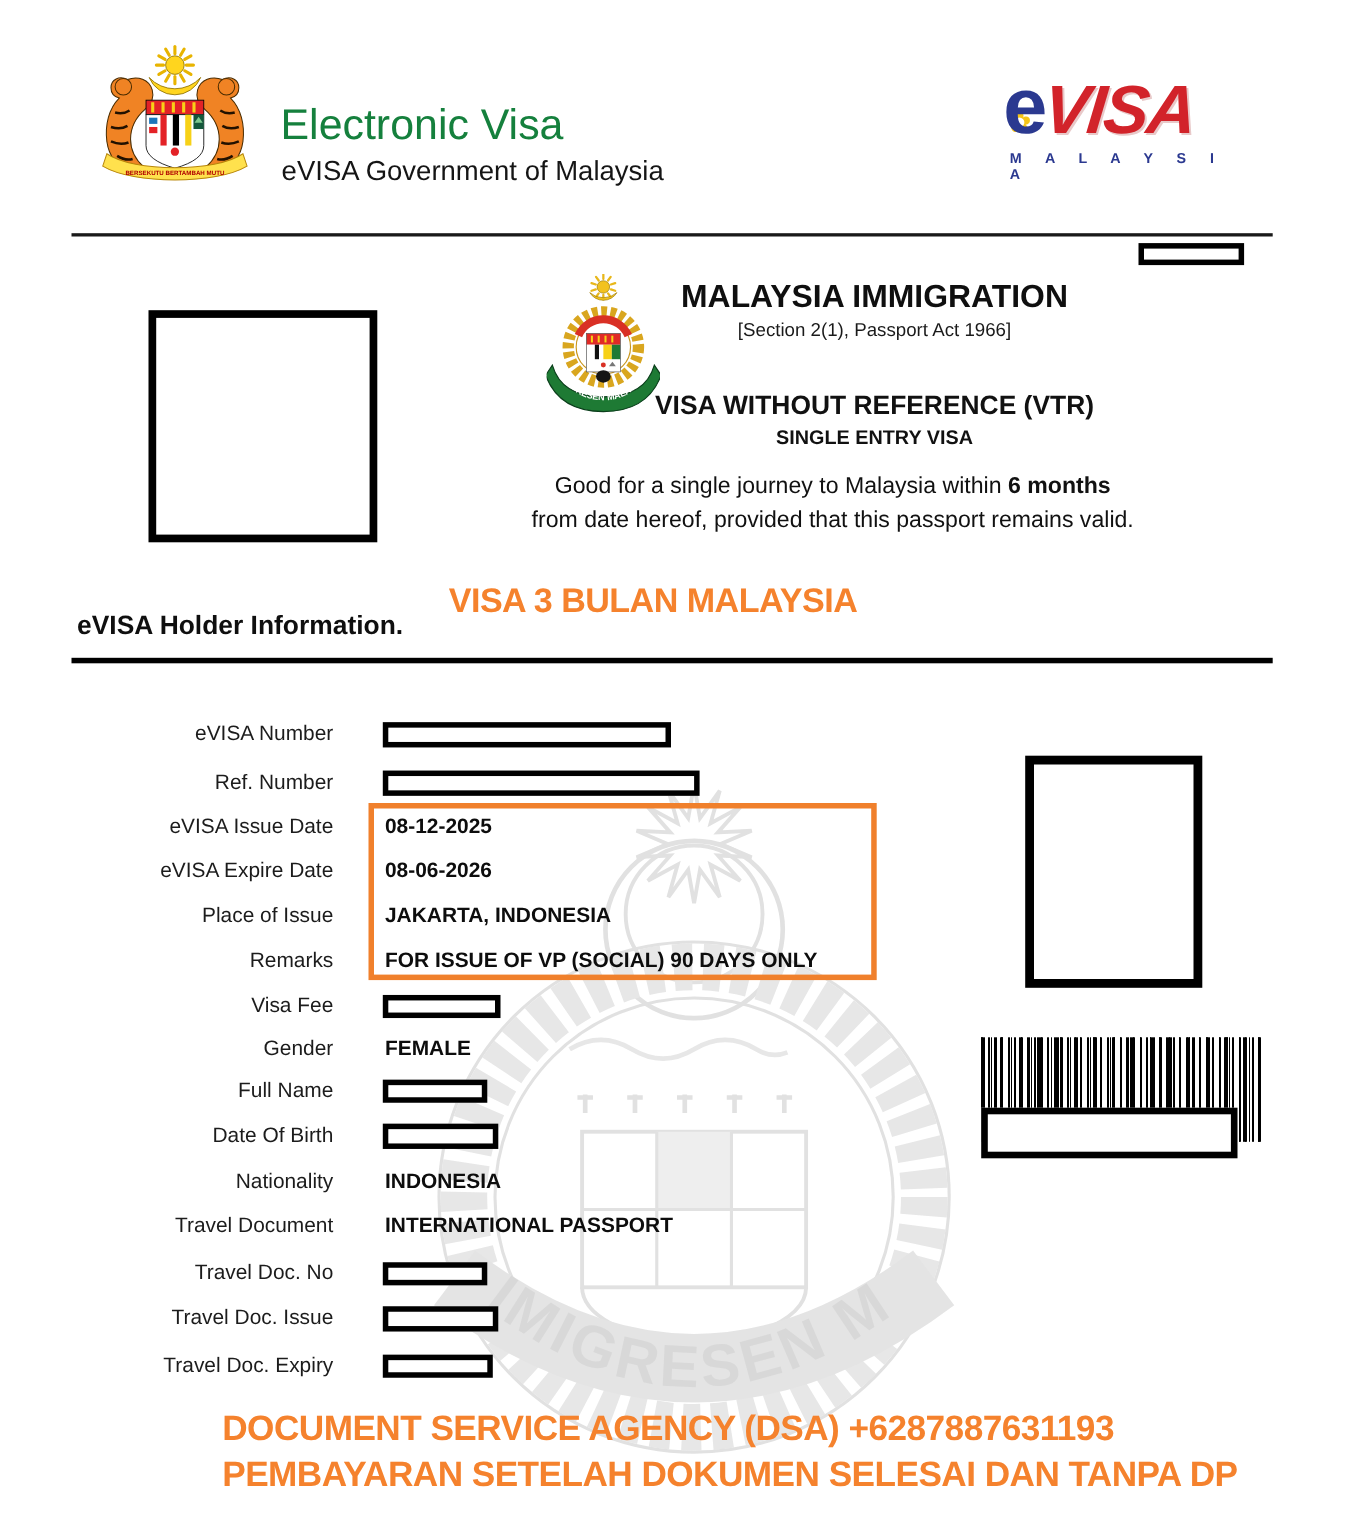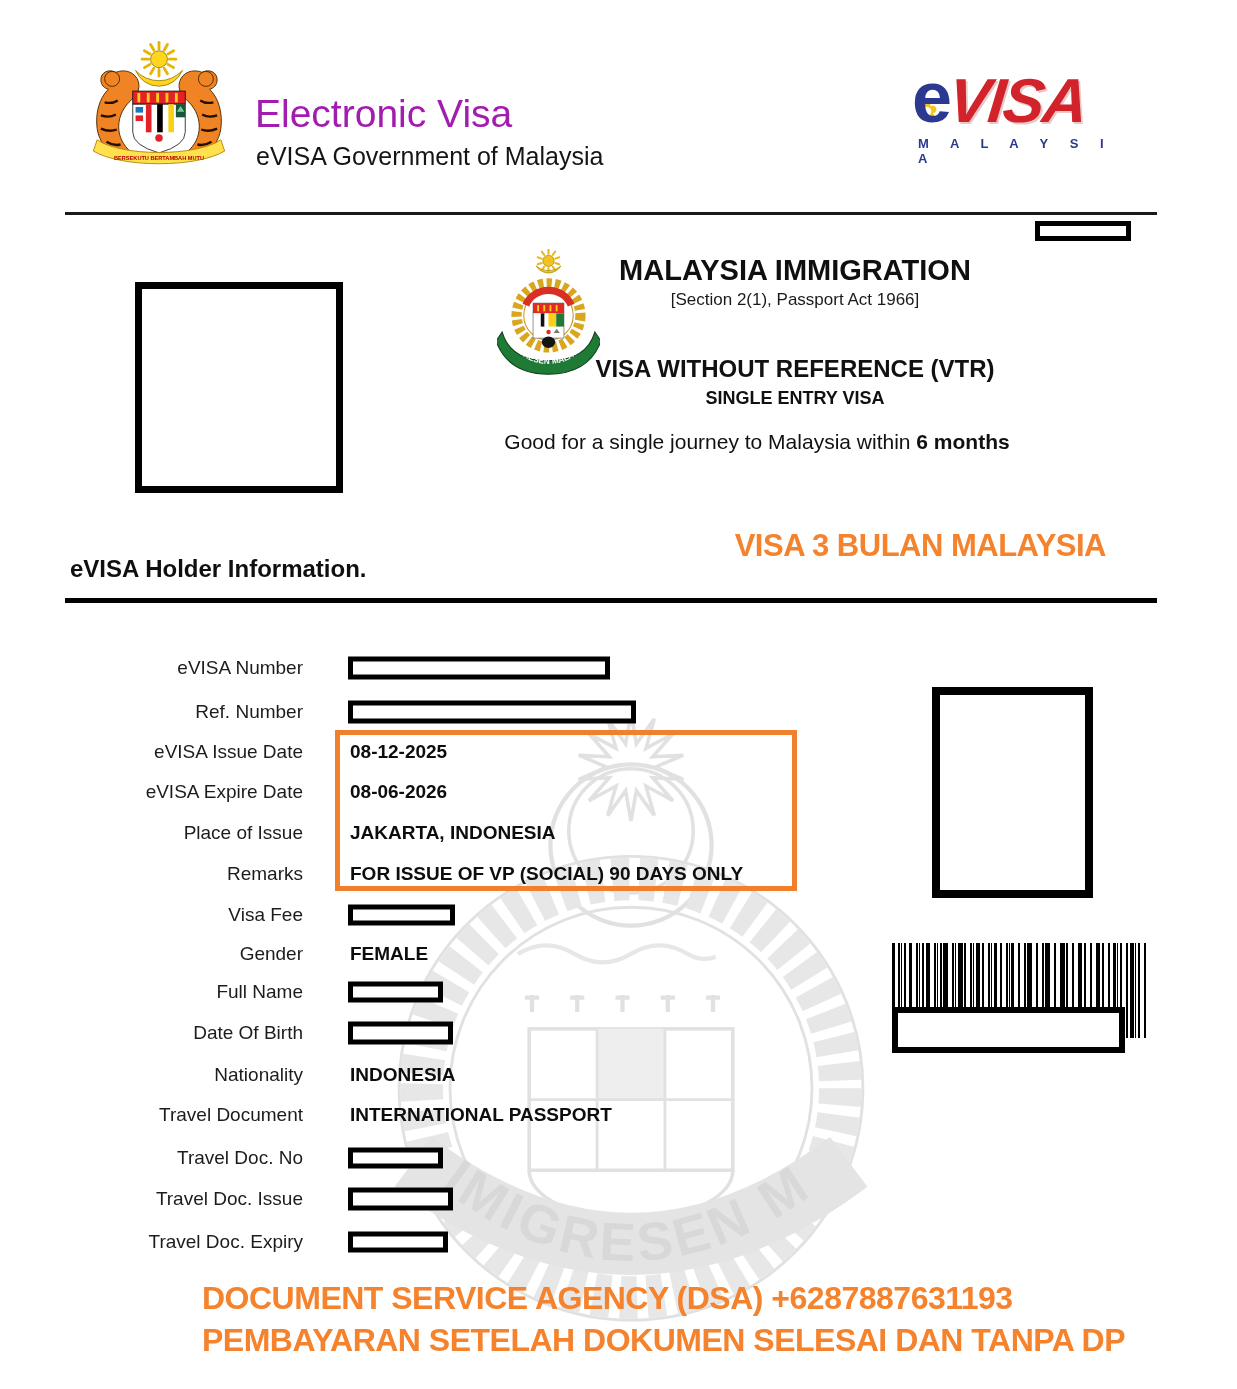--- a/index.html
+++ b/index.html
@@ -1,21 +1,21 @@
 <!DOCTYPE html>
 <html><head>
 <meta charset="utf-8">
 <style>
   html,body{margin:0;padding:0;background:#fff;}
   .page{position:relative;width:1237px;height:1389px;background:#fff;overflow:hidden;
         font-family:"Liberation Sans", sans-serif;color:#111;}
 
   
   .coa{position:absolute;left:84px;top:36px;width:150px;height:142px;z-index:2;}
-  .app-title{position:absolute;left:255px;top:92px;font-size:39px;color:#a21caf;white-space:nowrap;}
+  .app-title{position:absolute;left:255px;top:92px;font-size:39px;color:#15803d;white-space:nowrap;}
   .app-subtitle{position:absolute;left:256px;top:142px;font-size:25px;color:#151515;white-space:nowrap;}
 
   .evisa-logo{position:absolute;left:912px;top:62px;width:225px;height:95px;z-index:2;}
   .logo-word{position:relative;white-space:nowrap;line-height:70px;height:72px;}
   .logo-flower{position:absolute;left:4px;top:14px;font-size:26px;color:#F5C518;z-index:1;}
   .logo-e{position:relative;z-index:2;font-size:72px;font-weight:bold;color:#2B3990;letter-spacing:-3px;}
   .logo-visa{position:relative;z-index:2;display:inline-block;font-size:62px;font-weight:bold;
              font-style:italic;color:#D2232A;letter-spacing:-2px;transform:skewX(-6deg);
              text-shadow:2px 2px 0 #e8c9c9;}
   .logo-country{font-size:13px;font-weight:bold;color:#2B3990;letter-spacing:9px;margin-top:2px;margin-left:6px;}
@@ -28,21 +28,21 @@
   .photo-left{position:absolute;left:135px;top:282px;width:208px;height:211px;border:7px solid #000;
               box-sizing:border-box;background:#fff;z-index:2;}
   .crest{position:absolute;left:497px;top:249px;width:103px;height:137px;z-index:2;}
   .notice-head{position:absolute;left:560px;top:254px;width:470px;text-align:center;z-index:2;}
   .notice-head h1{margin:0;font-size:29px;font-weight:bold;color:#0f0f0f;letter-spacing:0;}
   .notice-act{font-size:17px;margin-top:3px;color:#1a1a1a;}
   .vtr-line{position:absolute;left:560px;top:355px;width:470px;text-align:center;font-size:24px;font-weight:bold;z-index:2;}
   .sev-line{position:absolute;left:560px;top:388px;width:470px;text-align:center;font-size:18px;font-weight:bold;z-index:2;}
   .validity{position:absolute;left:408px;top:426px;width:698px;text-align:center;font-size:21px;line-height:31px;z-index:2;}
 
-  .visa-note{position:absolute;left:408px;top:528px;width:698px;text-align:right;font-size:31px;
+  .visa-note{position:absolute;left:408px;top:528px;width:698px;text-align:left;font-size:31px;
              font-weight:bold;color:#F5822D;letter-spacing:-0.5px;z-index:2;white-space:nowrap;}
   .holder-title{position:absolute;left:70px;top:555px;font-size:24px;font-weight:bold;color:#0f0f0f;z-index:2;}
   .divider2{position:absolute;left:65px;top:598px;width:1092px;height:5px;background:#000;z-index:2;}
 
   
   .watermark{position:absolute;left:348px;top:664px;width:566px;height:700px;z-index:0;opacity:.85;}
 
   
   .frow{position:absolute;left:0;width:1080px;height:30px;z-index:3;}
   .flabel{position:absolute;left:100px;width:203px;text-align:right;font-size:19px;line-height:30px;color:#1c1c1c;white-space:nowrap;}
@@ -185,20 +185,21 @@
   </svg>
 
   <div class="notice-head">
     <h1>MALAYSIA IMMIGRATION</h1>
     <div class="notice-act">[Section 2(1), Passport Act 1966]</div>
   </div>
   <div class="vtr-line">VISA WITHOUT REFERENCE (VTR)</div>
   <div class="sev-line">SINGLE ENTRY VISA</div>
   <div class="validity">
     <div><span>Good for a single journey to Malaysia within </span><b>6 months</b></div>
+    <div>from date hereof, provided that this passport remains valid.</div>
   </div>
 
   <div class="visa-note">VISA 3 BULAN MALAYSIA</div>
   <div class="holder-title">eVISA Holder Information.</div>
   <div class="divider2"></div>
 
   <svg class="watermark" viewBox="0 0 400 495">
     <g fill="none" stroke="#DCDCDC">
       <polygon transform="translate(200,73)" stroke-width="2.5" points="0,-38 3.8,-16.6 16.5,-34.2 10.6,-13.3 29.7,-23.7 15.3,-7.4 37,-8.5 17,0 37,8.5 15.3,7.4 29.7,23.7 10.6,13.3 16.5,34.2 3.8,16.6 0,38 -3.8,16.6 -16.5,34.2 -10.6,13.3 -29.7,23.7 -15.3,7.4 -37,8.5 -17,0 -37,-8.5 -15.3,-7.4 -29.7,-23.7 -10.6,-13.3 -16.5,-34.2 -3.8,-16.6"></polygon>
       <circle cx="200" cy="128" r="57" stroke-width="3"></circle>

